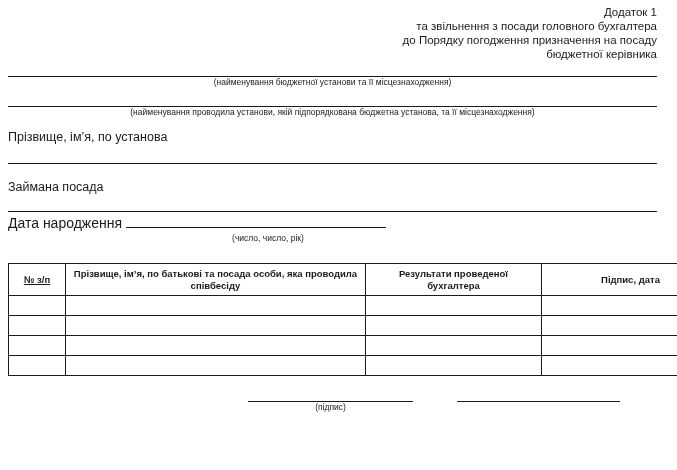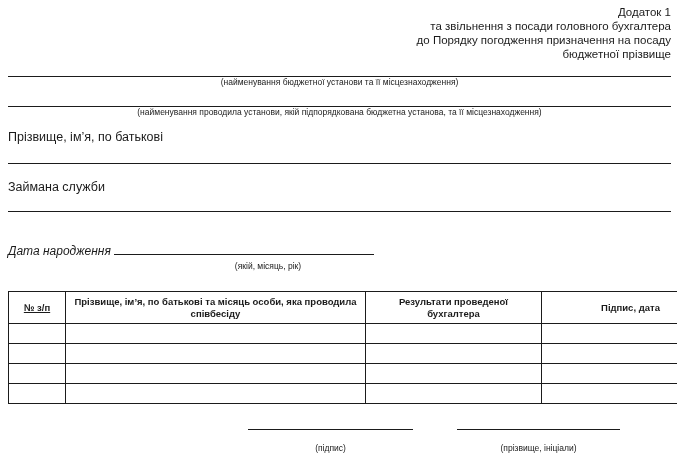--- a/index.html
+++ b/index.html
@@ -1,41 +1,41 @@
 <!DOCTYPE html>
 <html><head>
 <meta charset="utf-8">
 <style>
   html,body { margin:0; padding:0; background:#ffffff; }
   .page {
     position:relative;
     width:677px; height:470px;
     box-sizing:border-box;
-    padding:5px 6px 0 8px;
+    padding:5px 20px 0 8px;
     background:#ffffff;
     color:#1b1b1b;
     font-family:"Liberation Sans", sans-serif;
     overflow:hidden;
   }
   .appendix { text-align:right; font-size:11.5px; line-height:14px; }
   .doc-title { text-align:center; font-size:13.5px; font-weight:bold; margin-top:20px; line-height:14px; letter-spacing:0.3px; }
 
   .fill { border-bottom:1.5px solid #1b1b1b; font-size:11px; }
   .fill-1 { height:15px; }
   .fill-2 { height:19px; }
   .fill-3 { height:18px; }
   .fill-4 { height:16px; }
 
   .caption { text-align:center; font-size:8.5px; line-height:10px; color:#1b1b1b; }
 
   .field-label { font-size:12.5px; line-height:15px; }
   .label-1 { margin-top:13px; }
   .label-2 { margin-top:16px; }
 
-  .date-row { margin-top:29px; font-size:12px; line-height:15px; white-space:nowrap;font-style:italic; }
+  .date-row { margin-top:2px; font-size:14px; line-height:15px; white-space:nowrap; }
   .date-line { display:inline-block; width:260px; height:13px; border-bottom:1.5px solid #1b1b1b; vertical-align:baseline; }
   .date-caption { width:260px; margin-left:130px; margin-top:2px; }
 
   table.interview {
     margin-top:20px;
     border-collapse:collapse;
     width:663px;
     table-layout:fixed;
   }
   table.interview th, table.interview td { border:1.5px solid #1b1b1b; }
@@ -48,58 +48,58 @@
   .col-person { width:287px; }
   .col-result { width:163px; }
   .col-sign { width:165px; }
 
   .footer { position:relative; margin-top:13px; height:30px; }
   .footer-label { position:absolute; left:0; top:2px; font-size:12.5px; line-height:15px; }
   .sig-block { position:absolute; top:0; }
   .sig-1 { left:240px; width:165px; }
   .sig-2 { left:449px; width:163px; }
   .sig-line { height:12px; border-bottom:1.5px solid #1b1b1b; font-size:10px; }
-  .sig-caption { margin-top:13px; }
+  .sig-caption { margin-top:0; }
 </style>
 </head>
 <body>
 
 <div class="page">
 
   <div class="appendix">
     <div>Додаток 1</div>
     <div>та звільнення з посади головного бухгалтера</div>
     <div>до Порядку погодження призначення на посаду</div>
-    <div>бюджетної прізвище</div>
+    <div>бюджетної керівника</div>
   </div>
 
 
   <div class="fill fill-1"></div>
   <div class="caption">(найменування бюджетної установи та її місцезнаходження)</div>
 
   <div class="fill fill-2"></div>
   <div class="caption">(найменування проводила установи, якій підпорядкована бюджетна установа, та її місцезнаходження)</div>
 
-  <div class="field-label label-1">Прізвище, ім’я, по батькові</div>
+  <div class="field-label label-1">Прізвище, ім’я, по установа</div>
   <div class="fill fill-3"></div>
 
-  <div class="field-label label-2">Займана служби</div>
+  <div class="field-label label-2">Займана посада</div>
   <div class="fill fill-4"></div>
 
   <div class="date-row">
     <span>Дата народження</span>
     <span class="date-line"></span>
   </div>
-  <div class="caption date-caption">(якій, місяць, рік)</div>
+  <div class="caption date-caption">(число, число, рік)</div>
 
   <table class="interview">
     <thead>
       <tr>
         <th class="col-num">№ з/п</th>
-        <th class="col-person">Прізвище, ім’я, по батькові та місяць особи, яка проводила співбесіду</th>
+        <th class="col-person">Прізвище, ім’я, по батькові та посада особи, яка проводила співбесіду</th>
         <th class="col-result">Результати проведеної бухгалтера</th>
         <th class="col-sign">Підпис, дата</th>
       </tr>
     </thead>
     <tbody>
         <tr>
           <td></td>
           <td></td>
           <td></td>
           <td></td>
@@ -125,17 +125,16 @@
       </tbody>
   </table>
 
   <div class="footer">
     <div class="sig-block sig-1">
       <div class="sig-line"></div>
       <div class="caption sig-caption">(підпис)</div>
     </div>
     <div class="sig-block sig-2">
       <div class="sig-line"></div>
-      <div class="caption sig-caption">(прізвище, ініціали)</div>
     </div>
   </div>
 
 </div>
 
 </body></html>

